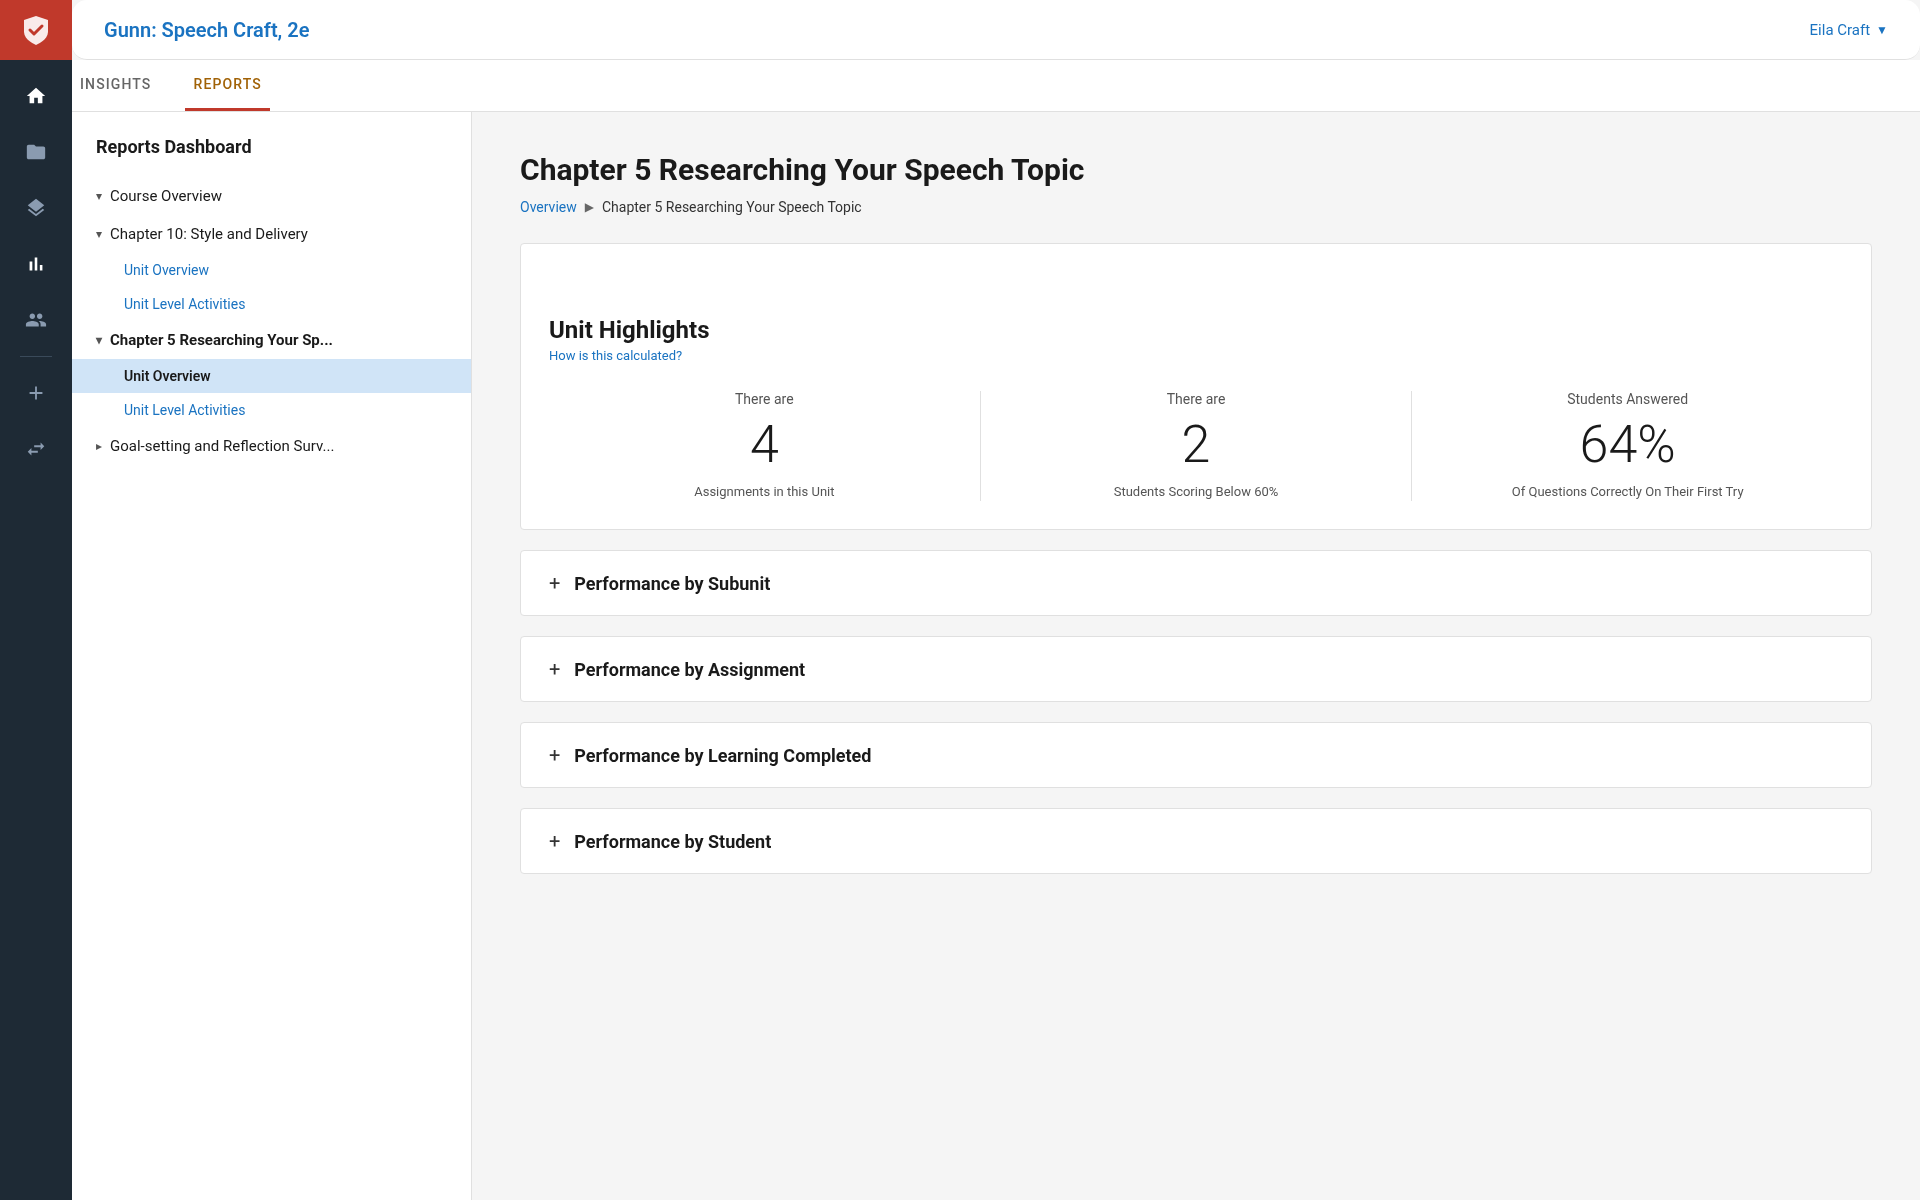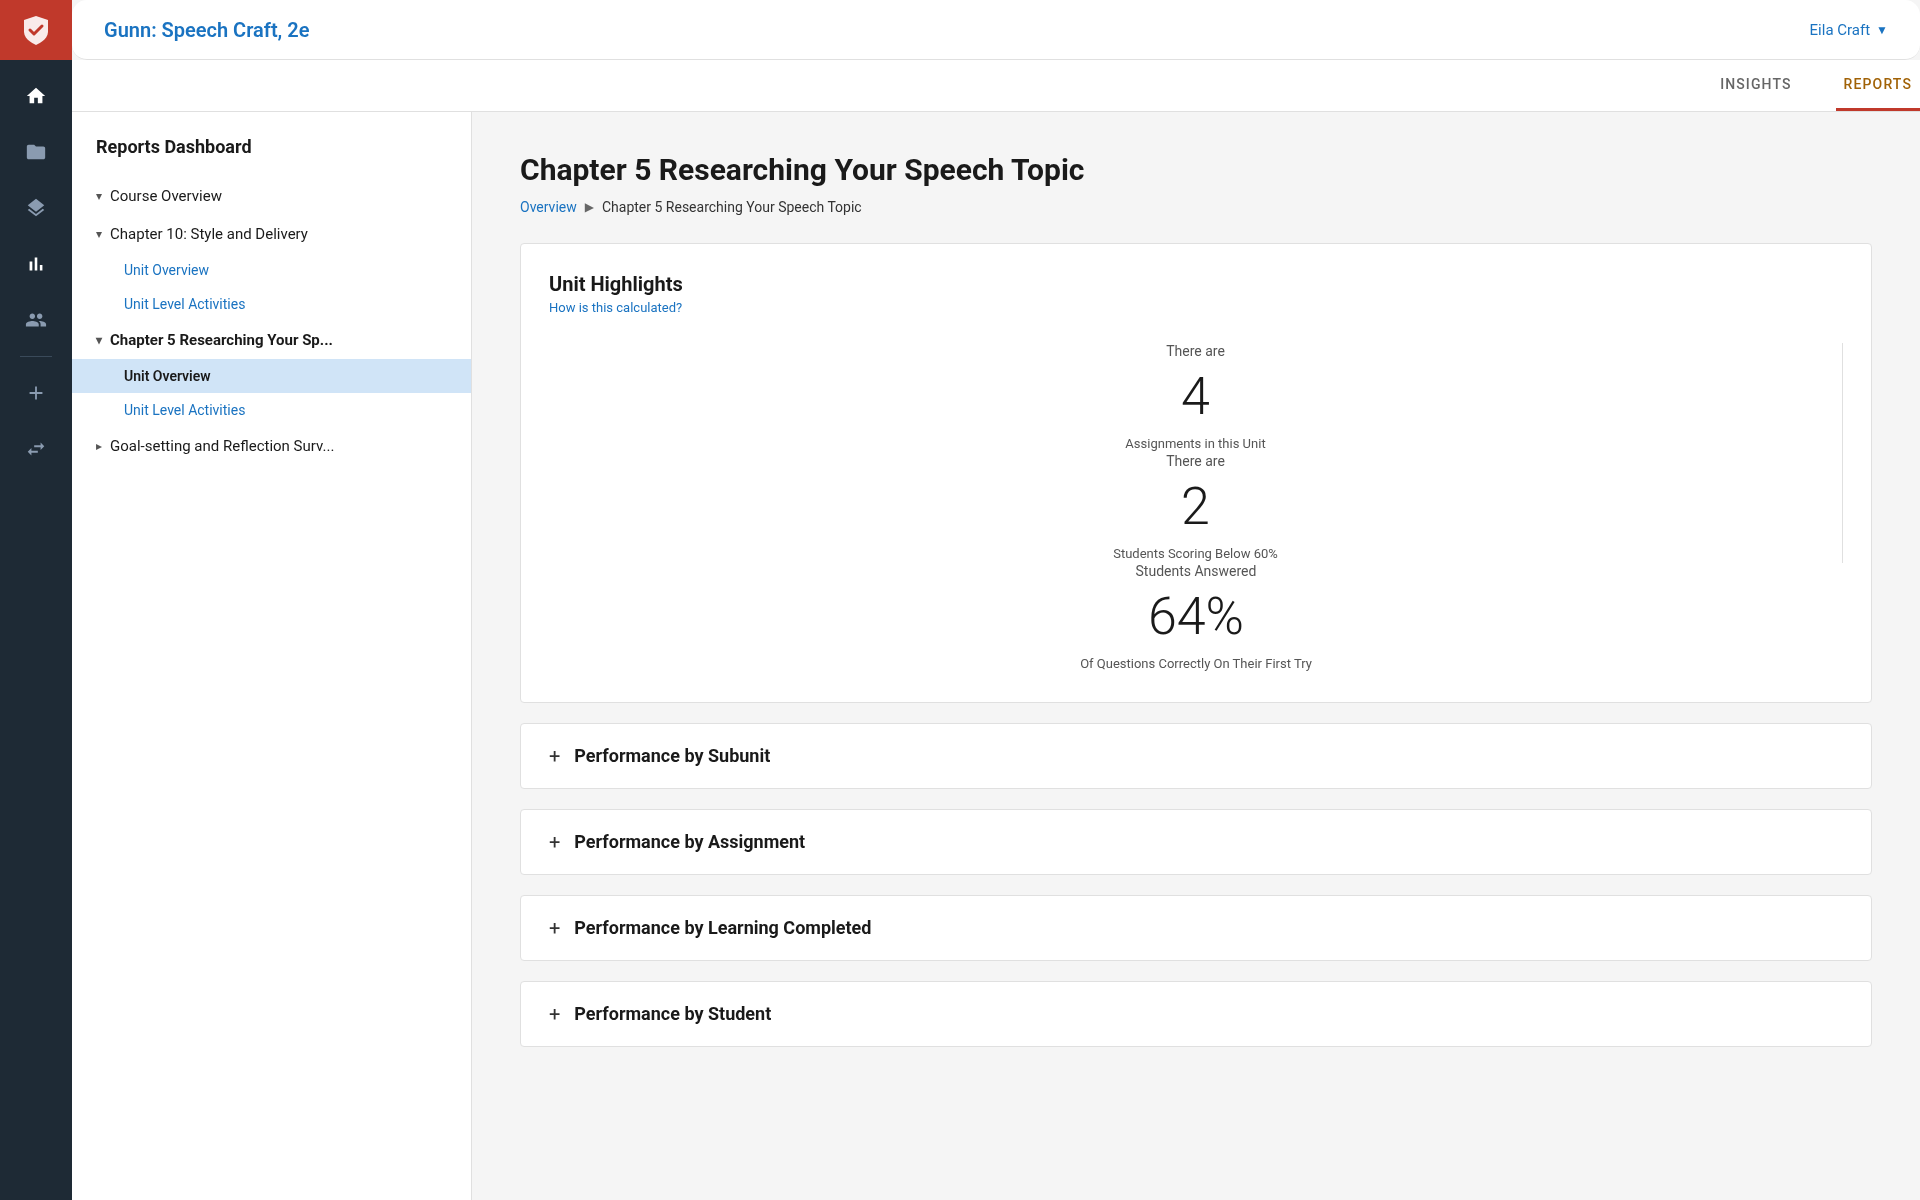--- a/index.html
+++ b/index.html
@@ -73,22 +73,22 @@
       font-size: 15px;
       cursor: pointer;
     }
     .top-header .user-info .chevron { font-size: 12px; }
 
     
     .tab-bar {
       background: #fff;
       border-bottom: 1px solid #e0e0e0;
       display: flex;
-      justify-content: flex-end;
-      gap: 36px;
+      justify-content: flex-start;
+      gap: 26px;
       flex-shrink: 0;
     }
     .tab-item {
       padding: 16px 8px;
       font-size: 14px;
       font-weight: 500;
       color: #666;
       cursor: pointer;
       letter-spacing: 0.08em;
       text-transform: uppercase;
@@ -176,37 +176,37 @@
 
     
     .highlights-card {
       background: #fff;
       border: 1px solid #e0e0e0;
       border-radius: 4px;
       margin-bottom: 20px;
       padding: 28px;
     }
     .highlights-title {
-      font-size: 20px;
+      font-size: 24px;
       font-weight: 700;
       color: #1a1a1a;
       margin-bottom: 4px;
+      margin-top: 44px;
     }
     .highlights-calc-link {
       color: #1a73c1;
       font-size: 13px;
       text-decoration: none;
       cursor: pointer;
       display: block;
       margin-bottom: 28px;
     }
     .highlights-stats {
       display: flex;
       align-items: stretch;
-      flex-direction: column;
     }
     .stat-item {
       flex: 1;
       text-align: center;
       padding: 0 16px;
       border-right: 1px solid #e0e0e0;
     }
     .stat-item:last-child { border-right: none; }
     .stat-label {
       font-size: 14px;

